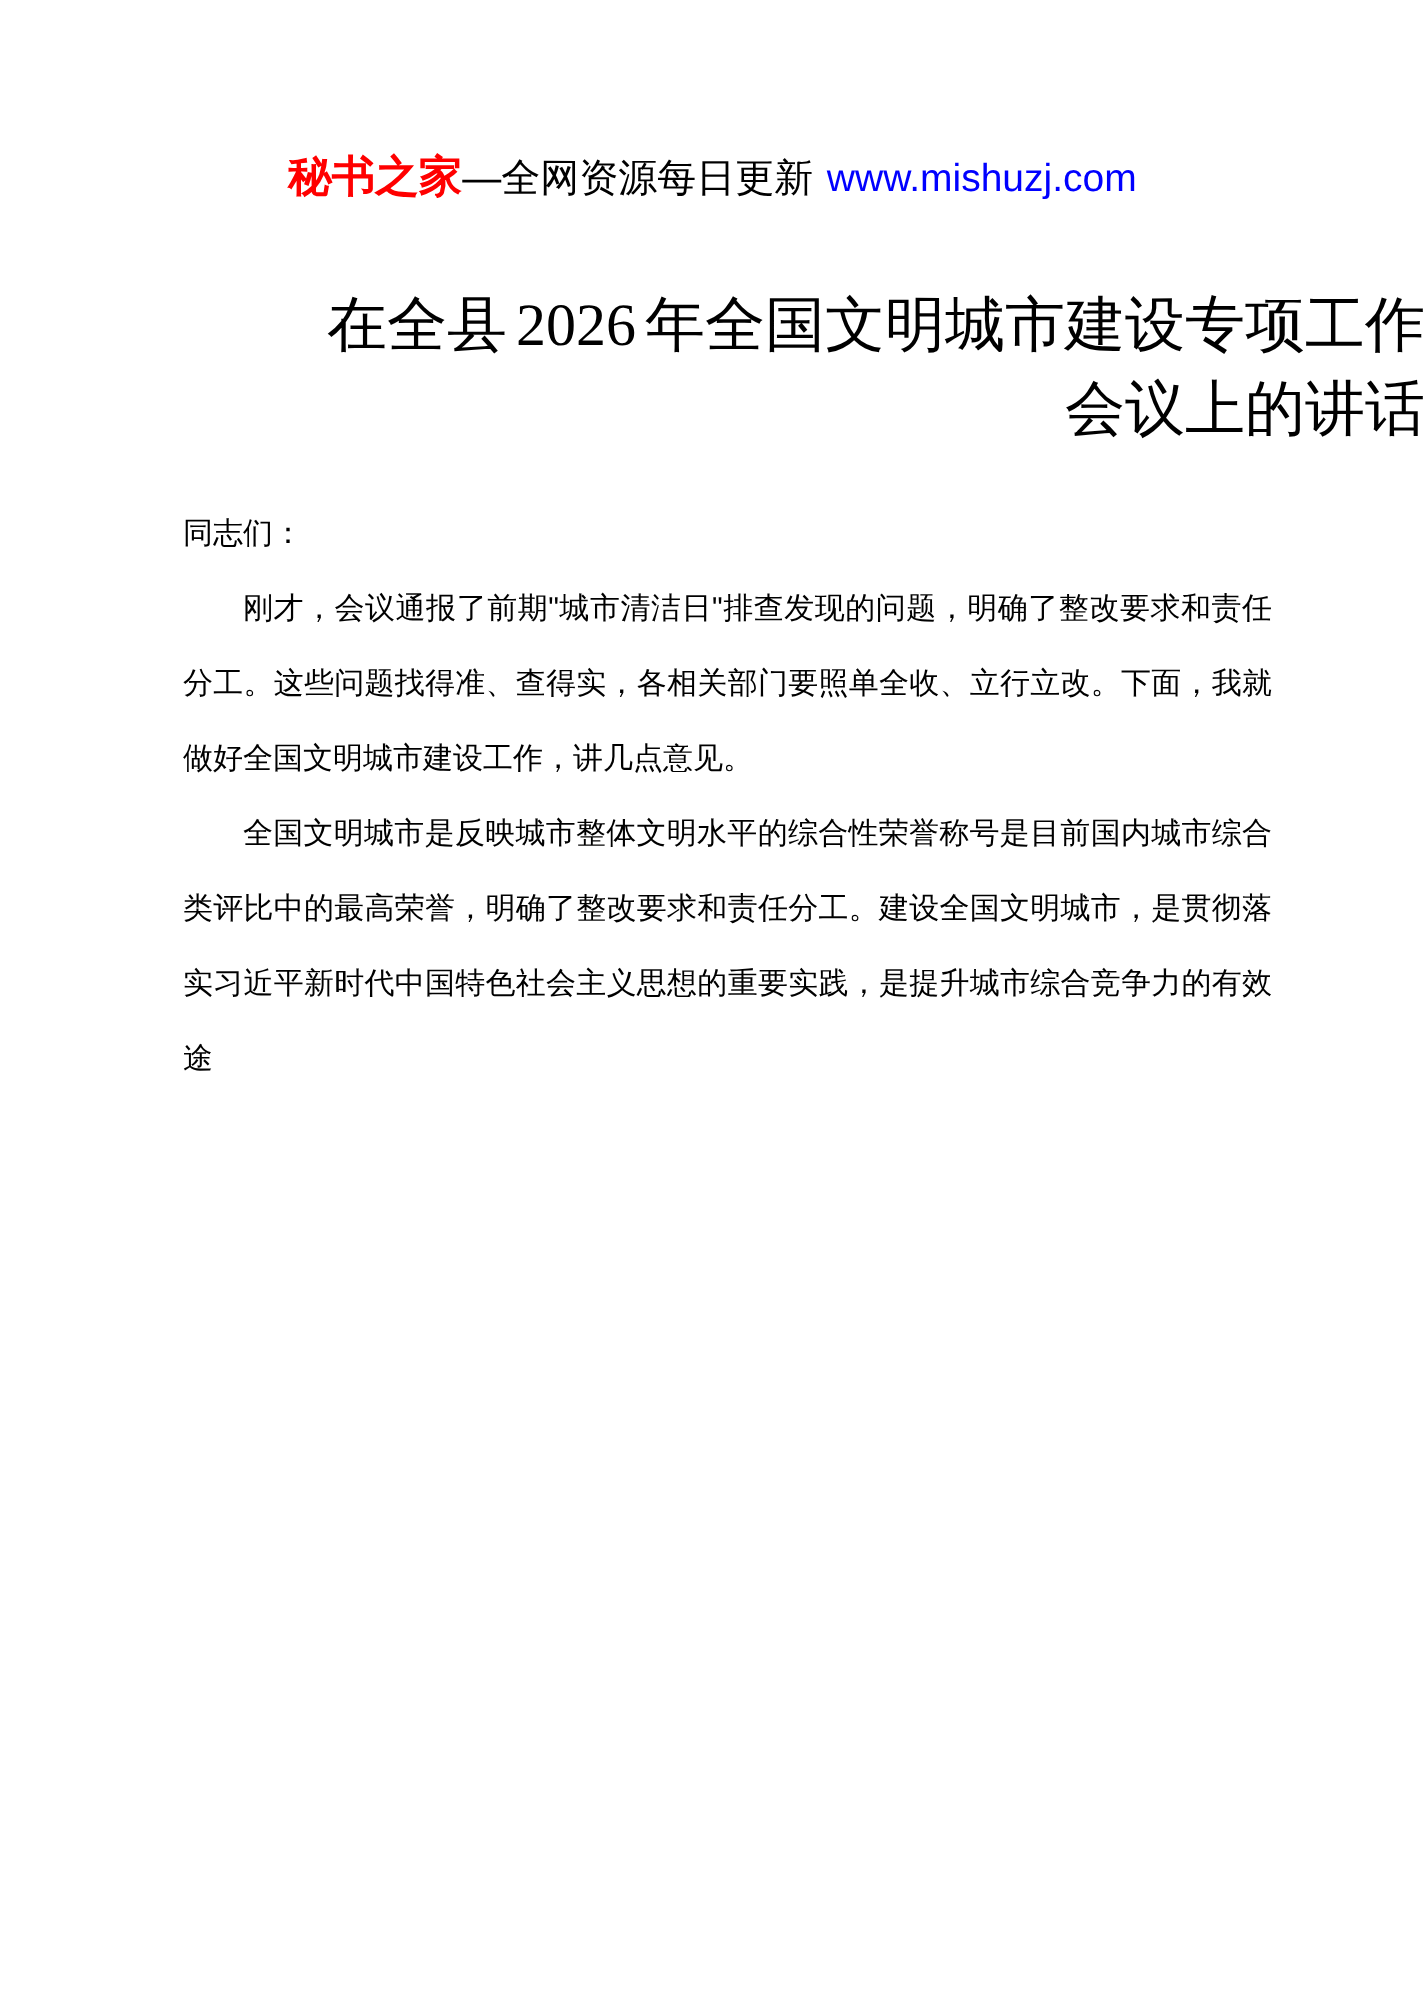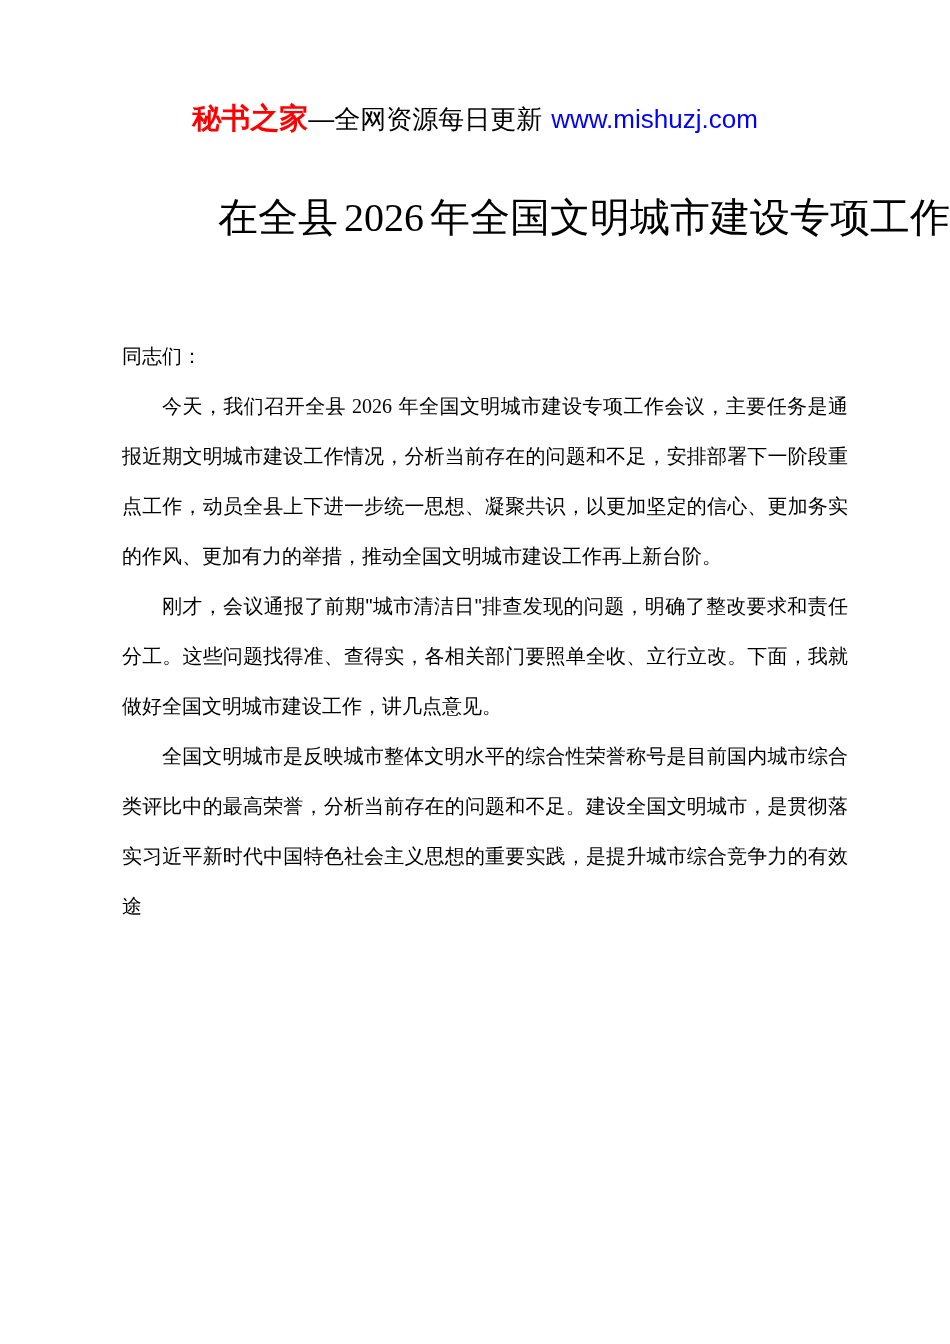--- a/index.html
+++ b/index.html
@@ -78,30 +78,28 @@
 <div class="page">
 
   <div class="site-header">
     <span class="brand">秘书之家</span><span class="tagline">—全网资源每日更新</span><span class="url">www.mishuzj.com</span>
   </div>
 
   <div class="doc-title">
     <div class="t-line">
       <span>在全县</span><span class="num">2026</span><span>年全国文明城市建设专项工作</span>
     </div>
+    <div class="t-line">会议上的讲话</div>
   </div>
 
   <div class="doc-body">
 
     <p>同志们：</p>
 
-    <p class="indent">
-      <span>今天，我们召开全县</span><span class="num">2026</span><span>年全国文明城市建设专项工作会议，主要任务是通报近期文明城市建设工作情况，分析当前存在的问题和不足，安排部署下一阶段重点工作，动员全县上下进一步统一思想、凝聚共识，以更加坚定的信心、更加务实的作风、更加有力的举措，推动全国文明城市建设工作再上新台阶。</span>
-    </p>
 
     <p class="indent">刚才，会议通报了前期"城市清洁日"排查发现的问题，明确了整改要求和责任分工。这些问题找得准、查得实，各相关部门要照单全收、立行立改。下面，我就做好全国文明城市建设工作，讲几点意见。</p>
 
 
-    <p class="indent">全国文明城市是反映城市整体文明水平的综合性荣誉称号是目前国内城市综合类评比中的最高荣誉，分析当前存在的问题和不足。建设全国文明城市，是贯彻落实习近平新时代中国特色社会主义思想的重要实践，是提升城市综合竞争力的有效途</p>
+    <p class="indent">全国文明城市是反映城市整体文明水平的综合性荣誉称号是目前国内城市综合类评比中的最高荣誉，明确了整改要求和责任分工。建设全国文明城市，是贯彻落实习近平新时代中国特色社会主义思想的重要实践，是提升城市综合竞争力的有效途</p>
 
   </div>
 
 </div>
 
 </body></html>

